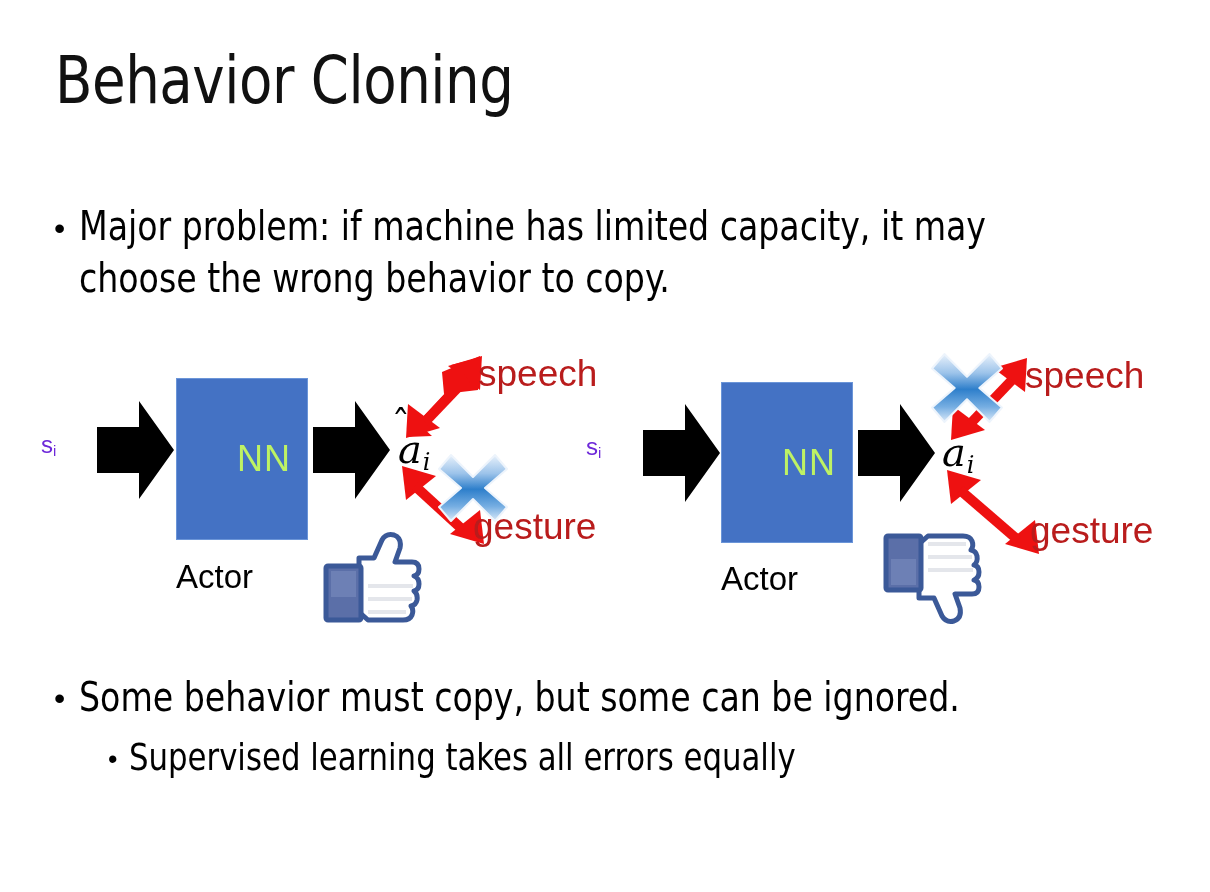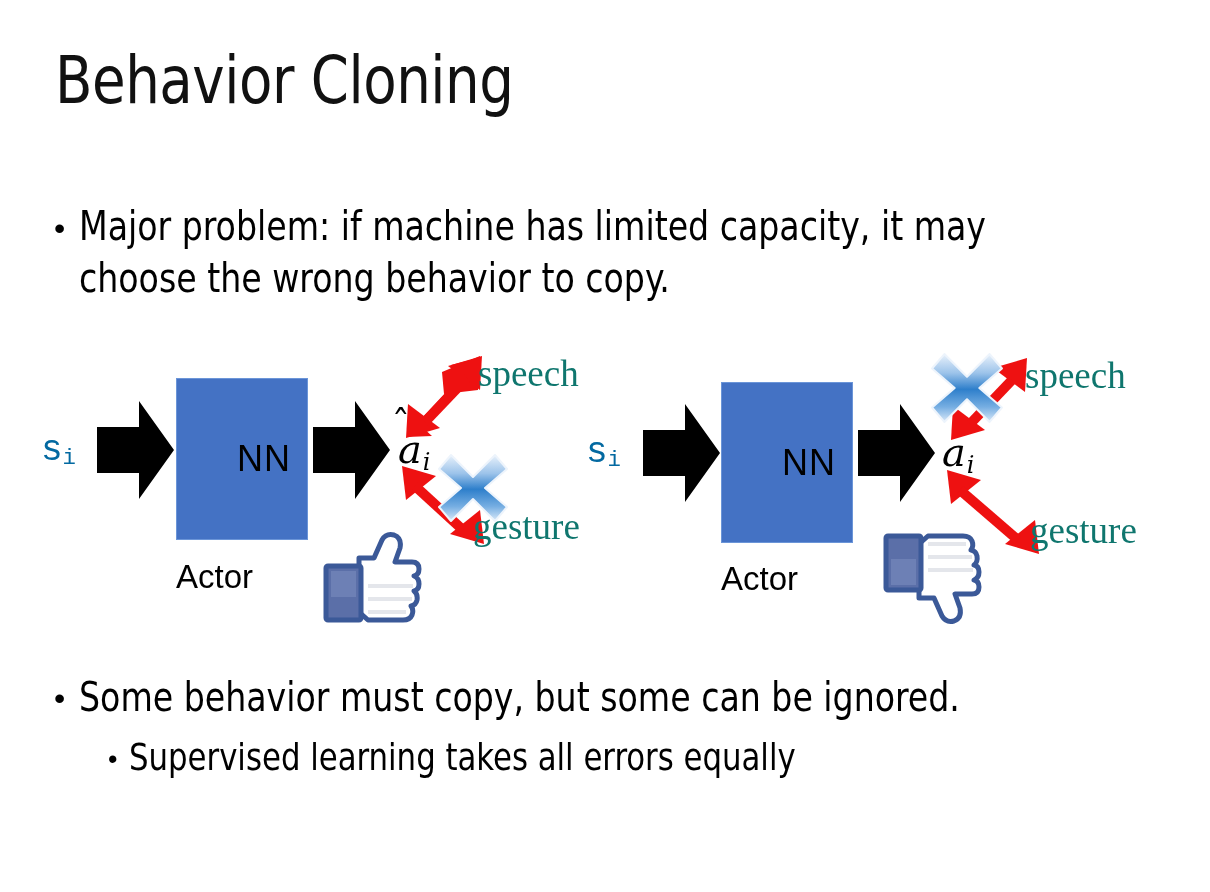--- a/index.html
+++ b/index.html
@@ -47,33 +47,33 @@
   #bullet-bottom-2 .bullet-text{font-size:38px;line-height:1.25;}
 
   
   .diagram{position:absolute;left:0;top:330px;width:1210px;height:300px;}
   .panel{position:absolute;top:0;width:600px;height:300px;}
   #panel-left{left:0;}
   #panel-right{left:545px;}
 
   .state-label{
     position:absolute;
-    font-family:Liberation Mono, monospace;
-    font-size:36px;color:#0369a1;line-height:1;
+    font-family:Liberation Sans, sans-serif;
+    font-size:24px;color:#6d28d9;line-height:1;
   }
   .state-label sub{font-size:0.62em;vertical-align:-0.20em;}
 
   .nn-box{
     position:absolute;
     background:#4472C4;border:1.5px solid #6b95d8;
     box-sizing:border-box;
     display:flex;align-items:center;justify-content:center;
   }
   .nn-label{
-    color:#000000;font-size:36px;
+    color:#bef264;font-size:36px;
     font-family:"Liberation Sans", sans-serif;letter-spacing:1px;margin-left:44px;
   }
   .actor-label{
     position:absolute;
     font-family:"Liberation Sans", sans-serif;
     font-size:33px;color:#000;
   }
 
   .block-arrow{position:absolute;}
   .block-arrow svg{display:block;}
@@ -89,22 +89,22 @@
   .ahat .hat{
     position:absolute;left:50%;top:-0.60em;transform:translateX(-52%);
     font-style:normal;font-size:0.92em;line-height:1;
   }
 
   .red-arrow{position:absolute;}
   .red-arrow svg{display:block;overflow:visible;}
 
   .out-label{
     position:absolute;
-    font-family:Liberation Serif, serif;
-    font-size:37px;color:#0f766e;white-space:nowrap;line-height:1;
+    font-family:Liberation Sans, sans-serif;
+    font-size:37px;color:#b91c1c;white-space:nowrap;line-height:1;
   }
 
   .x-mark{position:absolute;}
   .x-mark svg{display:block;}
 
   .thumb{position:absolute;}
   .thumb svg{display:block;}
 </style>
 </head>
 <body>

